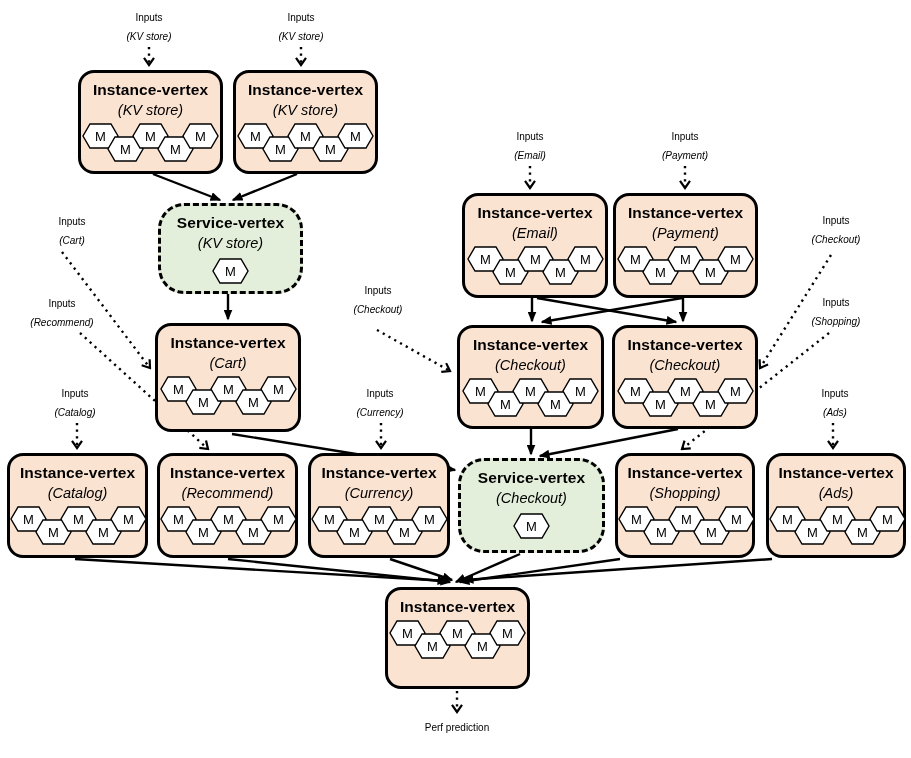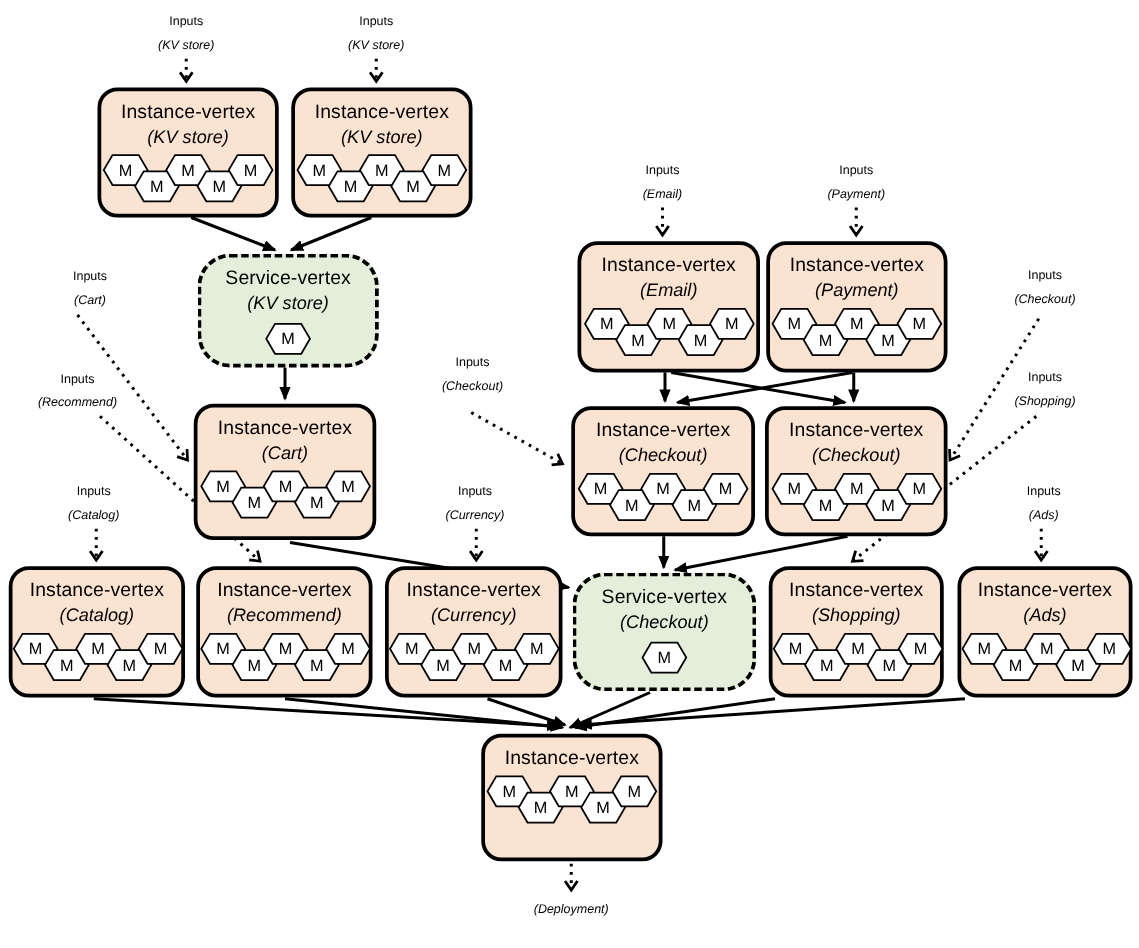--- a/index.html
+++ b/index.html
@@ -13,21 +13,21 @@
   #edges{position:absolute;left:0;top:0;z-index:1}
   #edges line.solid{stroke:#000;stroke-width:2.4}
   #edges line.dotted{stroke:#000;stroke-width:2.4;stroke-dasharray:2.2 4.4}
   .node{
     position:absolute;z-index:2;box-sizing:border-box;
     border:3px solid #000;border-radius:16px;
     text-align:center;padding-top:6px;
   }
   .node.instance{background:var(--inst,#fbe3d2)}
   .node.service{background:var(--svc,#e3efda);border-width:3.5px;border-style:dashed;border-radius:26px}
-  .node-title{font-weight:normal;font-size:15.5px;line-height:21px;letter-spacing:.1px}
+  .node-title{font-weight:bold;font-size:15.5px;line-height:21px;letter-spacing:.1px}
   .node-subtitle{font-style:italic;font-size:14.5px;line-height:20px}
   .hexrow{position:relative;width:137px;height:40px;margin:3px auto 0}
   .hexrow.single{width:37px;height:26px;margin-top:5px}
   .hex{position:absolute;width:37px;height:26px;overflow:visible}
   .hex polygon{fill:#fff;stroke:#000;stroke-width:1.4}
   .hex text{font-size:13px;fill:#000}
   .io-label{
     position:absolute;z-index:3;width:170px;text-align:center;
     font-size:10px;line-height:19px;
   }
@@ -476,15 +476,15 @@
     </div>
     <div class="io-label" style="left: 751px; top: 293px;">
       <div class="l1">Inputs</div>
       <div class="l2">(Shopping)</div>
     </div>
     <div class="io-label" style="left: 750px; top: 384px;">
       <div class="l1">Inputs</div>
       <div class="l2">(Ads)</div>
     </div>
     <div class="io-label" style="left: 372px; top: 718px;">
-      <div class="l2">(Deployment)</div>
+      <div class="l1">Perf prediction</div>
     </div>
   </div>
 
 </body></html>

